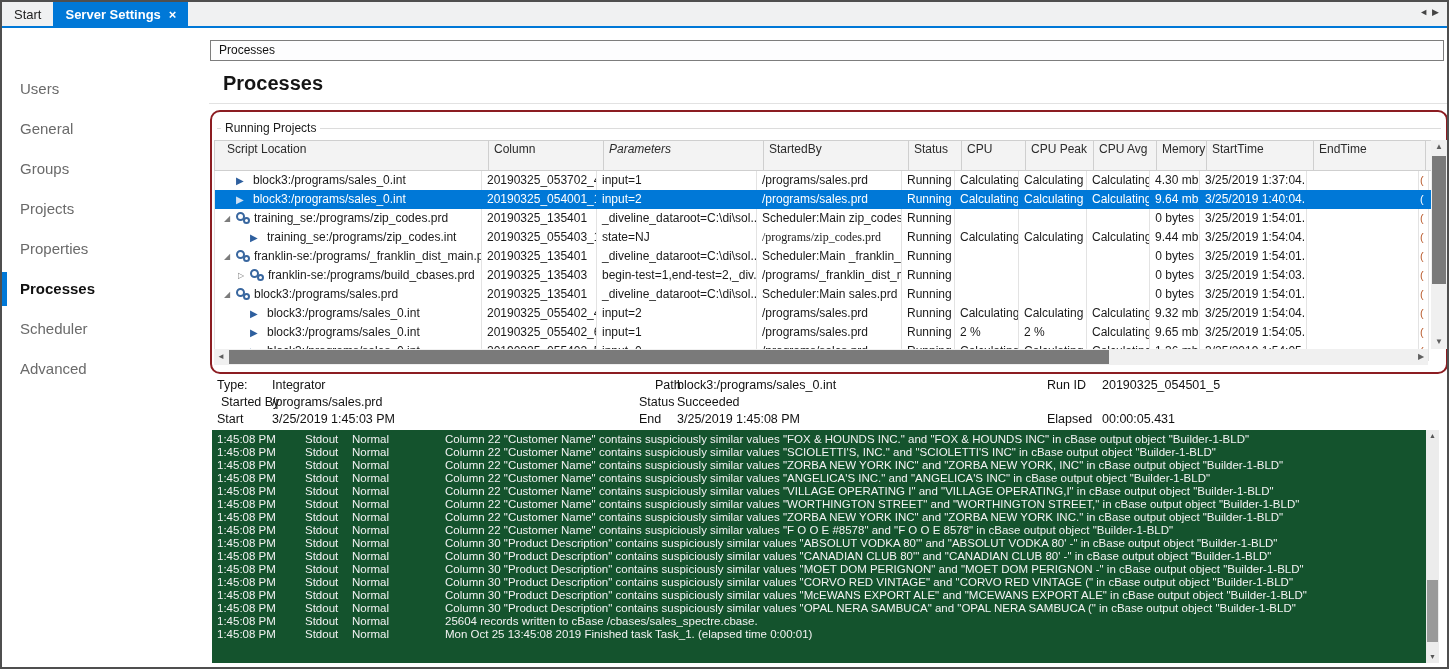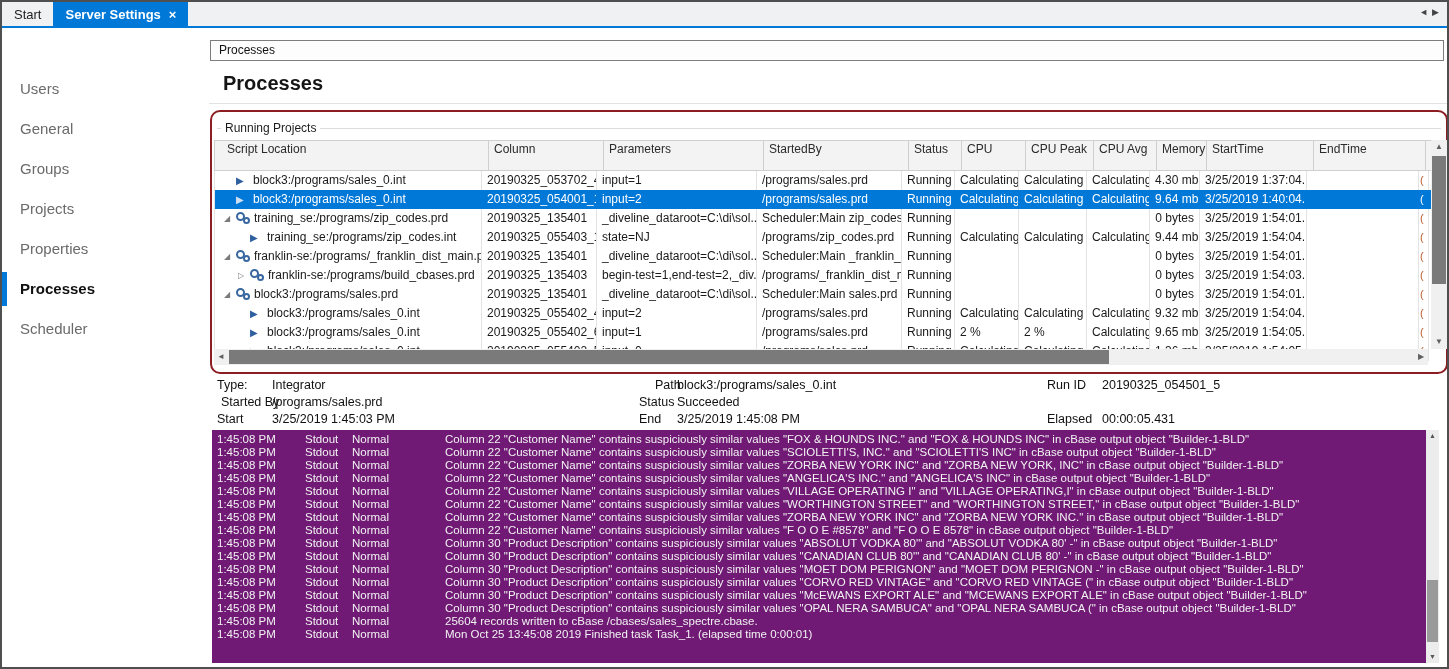--- a/index.html
+++ b/index.html
@@ -59,21 +59,21 @@
   .hscroll { position:absolute; left:2px; top:237px; width:1214px; height:16px; background:#f0f0f0; }
   .hscroll .arr { position:absolute; top:0; width:14px; height:16px; font-size:8px; color:#5f5f5f; text-align:center; line-height:16px; }
   .hscroll .arr.left { left:0; } .hscroll .arr.right { right:0; }
   .hscroll .thumb { position:absolute; top:1px; left:15px; width:880px; height:14px; background:#7a7a7a; }
 
   
   .details { position:absolute; left:0; top:346px; right:0; height:54px; font-size:12.5px; color:#111; }
   .dcell { position:absolute; white-space:nowrap; }
 
   
-  .console { position:absolute; left:3px; top:400px; width:1227px; height:233px; background:#701a75; padding-top:3px; overflow:hidden; }
+  .console { position:absolute; left:3px; top:400px; width:1227px; height:233px; background:#14532d; padding-top:3px; overflow:hidden; }
   .log-row { display:flex; height:13px; line-height:13px; font-size:11.5px; color:#f2f2f2; white-space:nowrap; }
   .log-time { width:93px; padding-left:5px; flex:none; }
   .log-stream { width:47px; flex:none; }
   .log-level { width:93px; flex:none; }
   .log-msg { flex:1; overflow:hidden; }
   .cscroll { position:absolute; right:0; top:0; bottom:0; width:13px; background:#ececec; }
   .cscroll .arr { position:absolute; left:0; width:13px; height:12px; font-size:7px; color:#555; text-align:center; line-height:12px; }
   .cscroll .arr.up { top:0; } .cscroll .arr.down { bottom:0; }
   .cscroll .thumb { position:absolute; left:1px; width:11px; top:150px; height:62px; background:#9a9a9a; }
 </style>
@@ -90,36 +90,37 @@
   </div>
 
   <div class="sidebar" id="sidebar">
       <div class="side-item"><span>Users</span></div>
       <div class="side-item"><span>General</span></div>
       <div class="side-item"><span>Groups</span></div>
       <div class="side-item"><span>Projects</span></div>
       <div class="side-item"><span>Properties</span></div>
       <div class="side-item active"><span class="accent"></span><span>Processes</span></div>
       <div class="side-item"><span>Scheduler</span></div>
+      <div class="side-item"><span>Advanced</span></div>
     </div>
 
   <div class="main">
     <div class="filter-box">Processes</div>
     <div class="page-title">Processes</div>
     <div class="title-divider"></div>
 
     <div class="group">
       <div class="gb-line"></div>
       <div class="gb-legend">Running Projects</div>
 
       <div class="tbl">
         <div class="thead" id="thead">
             <div class="th" style="width: 267px;">Script Location</div>
             <div class="th" style="width: 115px;">Column</div>
-            <div class="th" style="width: 160px;">Parameters</div>
+            <div class="th" style="width: 160px; font-style: italic;">Parameters</div>
             <div class="th" style="width: 145px;">StartedBy</div>
             <div class="th" style="width: 53px;">Status</div>
             <div class="th" style="width: 64px;">CPU</div>
             <div class="th" style="width: 68px;">CPU Peak</div>
             <div class="th" style="width: 63px;">CPU Avg</div>
             <div class="th" style="width: 50px;">Memory</div>
             <div class="th" style="width: 107px;">StartTime</div>
             <div class="th" style="width: 112px;">EndTime</div>
             <div class="th" style="width: 10px;"></div>
           </div>
@@ -183,21 +184,21 @@
               <div class="td overflowc" style="width: 10px;">(</div>
             </div>
             <div class="tr">
               <div class="td cell-script" style="width: 267px;">
                 <span class="indent" style="width: 30px;"></span>
                 <span class="icon-int">▶</span>
                 <span>training_se:/programs/zip_codes.int</span>
               </div>
               <div class="td" style="width: 115px;">20190325_055403_1</div>
               <div class="td" style="width: 160px;">state=NJ</div>
-              <div class="td" style="width: 145px;">/programs/zip_codes.prd</div>
+              <div class="td" style="width: 145px; font-family: Liberation Serif, serif;">/programs/zip_codes.prd</div>
               <div class="td" style="width: 53px;">Running</div>
               <div class="td" style="width: 64px;">Calculating</div>
               <div class="td" style="width: 68px;">Calculating</div>
               <div class="td" style="width: 63px;">Calculating</div>
               <div class="td right" style="width: 50px;">9.44 mb</div>
               <div class="td" style="width: 107px;">3/25/2019 1:54:04...</div>
               <div class="td" style="width: 112px;"></div>
               <div class="td overflowc" style="width: 10px;">(</div>
             </div>
             <div class="tr">

